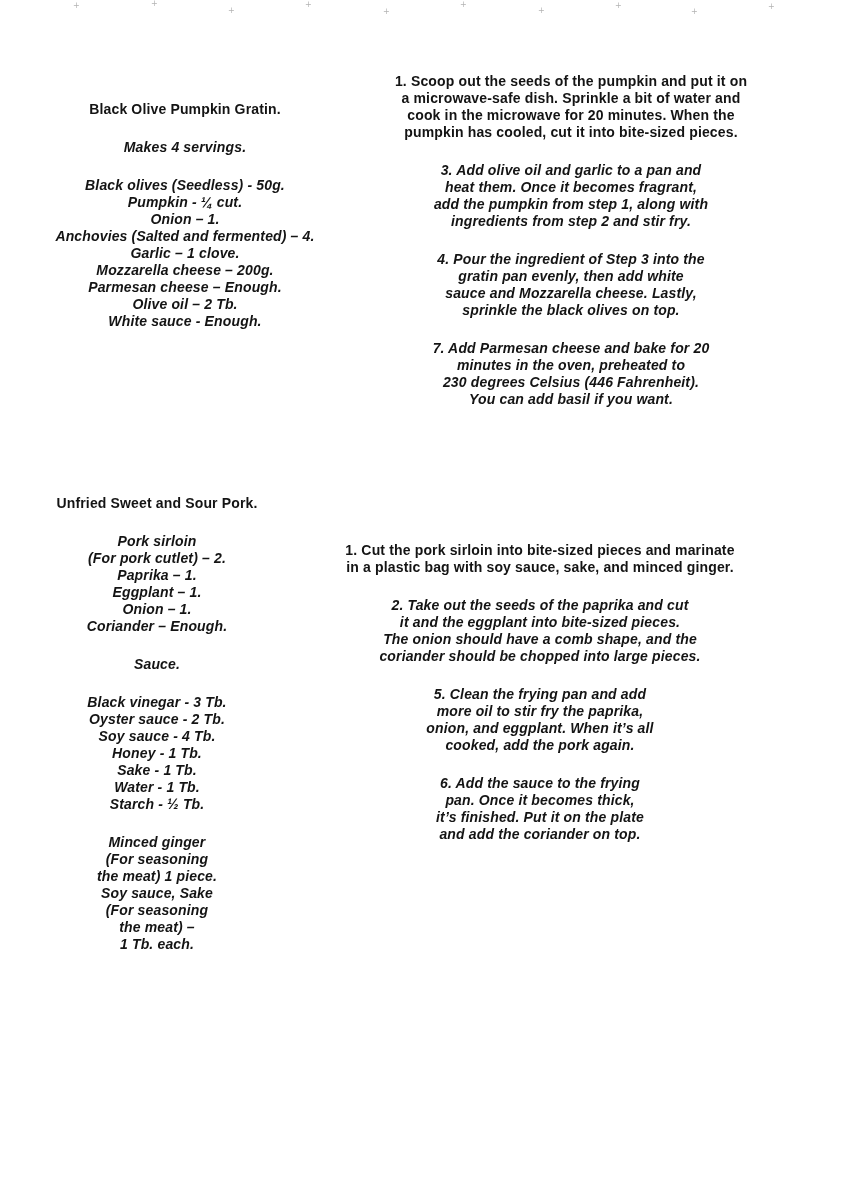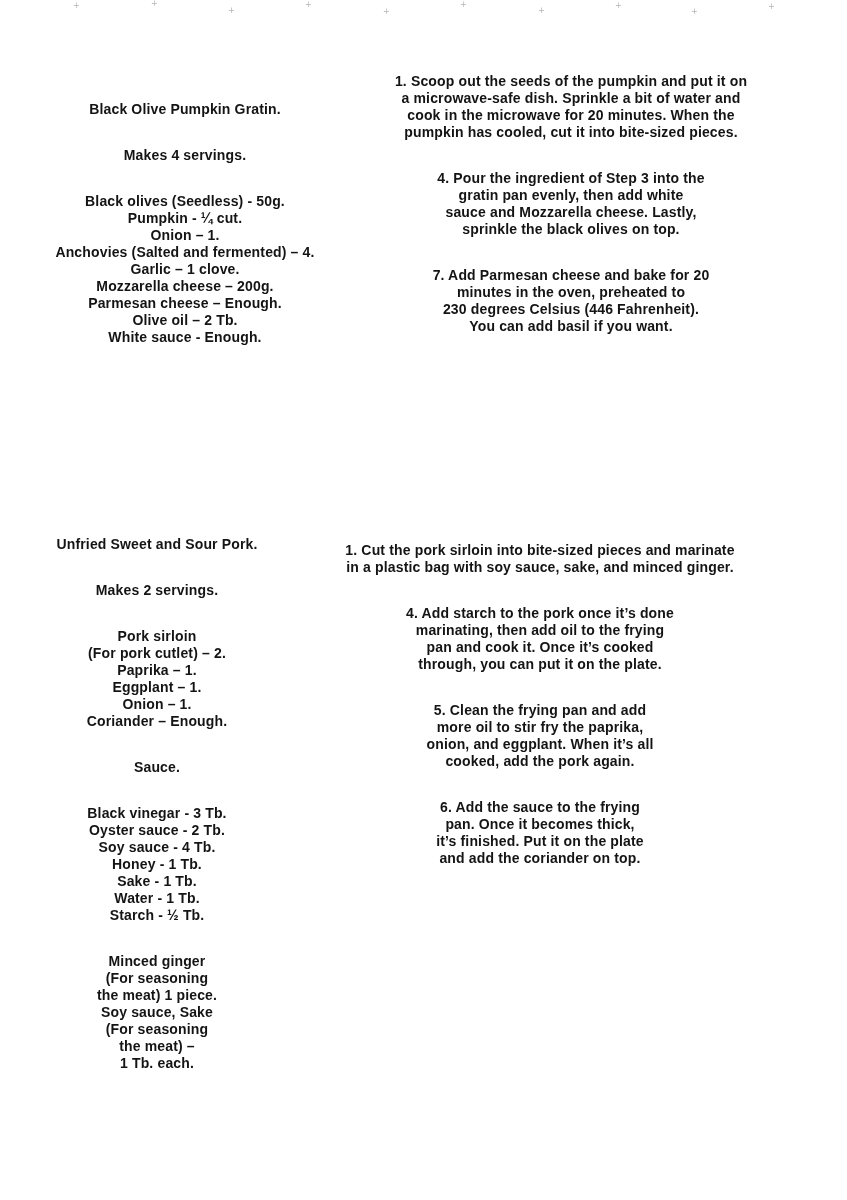--- a/index.html
+++ b/index.html
@@ -15,24 +15,24 @@
     line-height: 17px;
     letter-spacing: 0.15px;
     overflow: hidden;
   }
   .block {
     position: absolute;
     text-align: center;
     white-space: pre-line;
   }
   .para { margin: 0; }
-  .para + .para { margin-top: 12px; }
+  .para + .para { margin-top: 4px; font-style: italic; }
   .block-gratin-left  { left: 20px;  top: 84px;  width: 330px; }
   .block-gratin-steps { left: 361px; top: 56px;  width: 420px; }
-  .block-pork-left    { left: 17px;  top: 519px; width: 280px; text-align: center; }
+  .block-pork-left    { left: 17px;  top: 478px; width: 280px; text-align: center; }
   .block-pork-steps   { left: 290px; top: 525px; width: 500px; }
   .scan-mark {
     position: absolute;
     font-size: 8px;
     line-height: 8px;
     font-weight: 400;
     color: #b3b3b3;
     font-family: "DejaVu Sans", sans-serif;
   }
 </style>
@@ -66,33 +66,36 @@
 Parmesan cheese – Enough.
 Olive oil – 2 Tb.
 White sauce - Enough.</div>
   </div>
 
   <div class="block block-gratin-steps">
     <div class="para">1. Scoop out the seeds of the pumpkin and put it on
 a microwave-safe dish. Sprinkle a bit of water and
 cook in the microwave for 20 minutes. When the
 pumpkin has cooled, cut it into bite-sized pieces.</div>
+    <div class="para">3. Add olive oil and garlic to a pan and
+heat them. Once it becomes fragrant,
+add the pumpkin from step 1, along with
+ingredients from step 2 and stir fry.</div>
     <div class="para">4. Pour the ingredient of Step 3 into the
 gratin pan evenly, then add white
 sauce and Mozzarella cheese. Lastly,
 sprinkle the black olives on top.</div>
     <div class="para">7. Add Parmesan cheese and bake for 20
 minutes in the oven, preheated to
 230 degrees Celsius (446 Fahrenheit).
 You can add basil if you want.</div>
   </div>
 
   <div class="block block-pork-left">
     <div class="para">Unfried Sweet and Sour Pork.</div>
-    <div class="para">Makes 2 servings.</div>
     <div class="para">Pork sirloin
 (For pork cutlet) – 2.
 Paprika – 1.
 Eggplant – 1.
 Onion – 1.
 Coriander – Enough.</div>
     <div class="para">Sauce.</div>
     <div class="para">Black vinegar - 3 Tb.
 Oyster sauce - 2 Tb.
 Soy sauce - 4 Tb.
@@ -105,24 +108,24 @@
 the meat) 1 piece.
 Soy sauce, Sake
 (For seasoning
 the meat) –
 1 Tb. each.</div>
   </div>
 
   <div class="block block-pork-steps">
     <div class="para">1. Cut the pork sirloin into bite-sized pieces and marinate
 in a plastic bag with soy sauce, sake, and minced ginger.</div>
-    <div class="para">4. Add starch to the pork once it’s done
-marinating, then add oil to the frying
-pan and cook it. Once it’s cooked
-through, you can put it on the plate.</div>
+    <div class="para">2. Take out the seeds of the paprika and cut
+it and the eggplant into bite-sized pieces.
+The onion should have a comb shape, and the
+coriander should be chopped into large pieces.</div>
     <div class="para">5. Clean the frying pan and add
 more oil to stir fry the paprika,
 onion, and eggplant. When it’s all
 cooked, add the pork again.</div>
     <div class="para">6. Add the sauce to the frying
 pan. Once it becomes thick,
 it’s finished. Put it on the plate
 and add the coriander on top.</div>
   </div>
 

